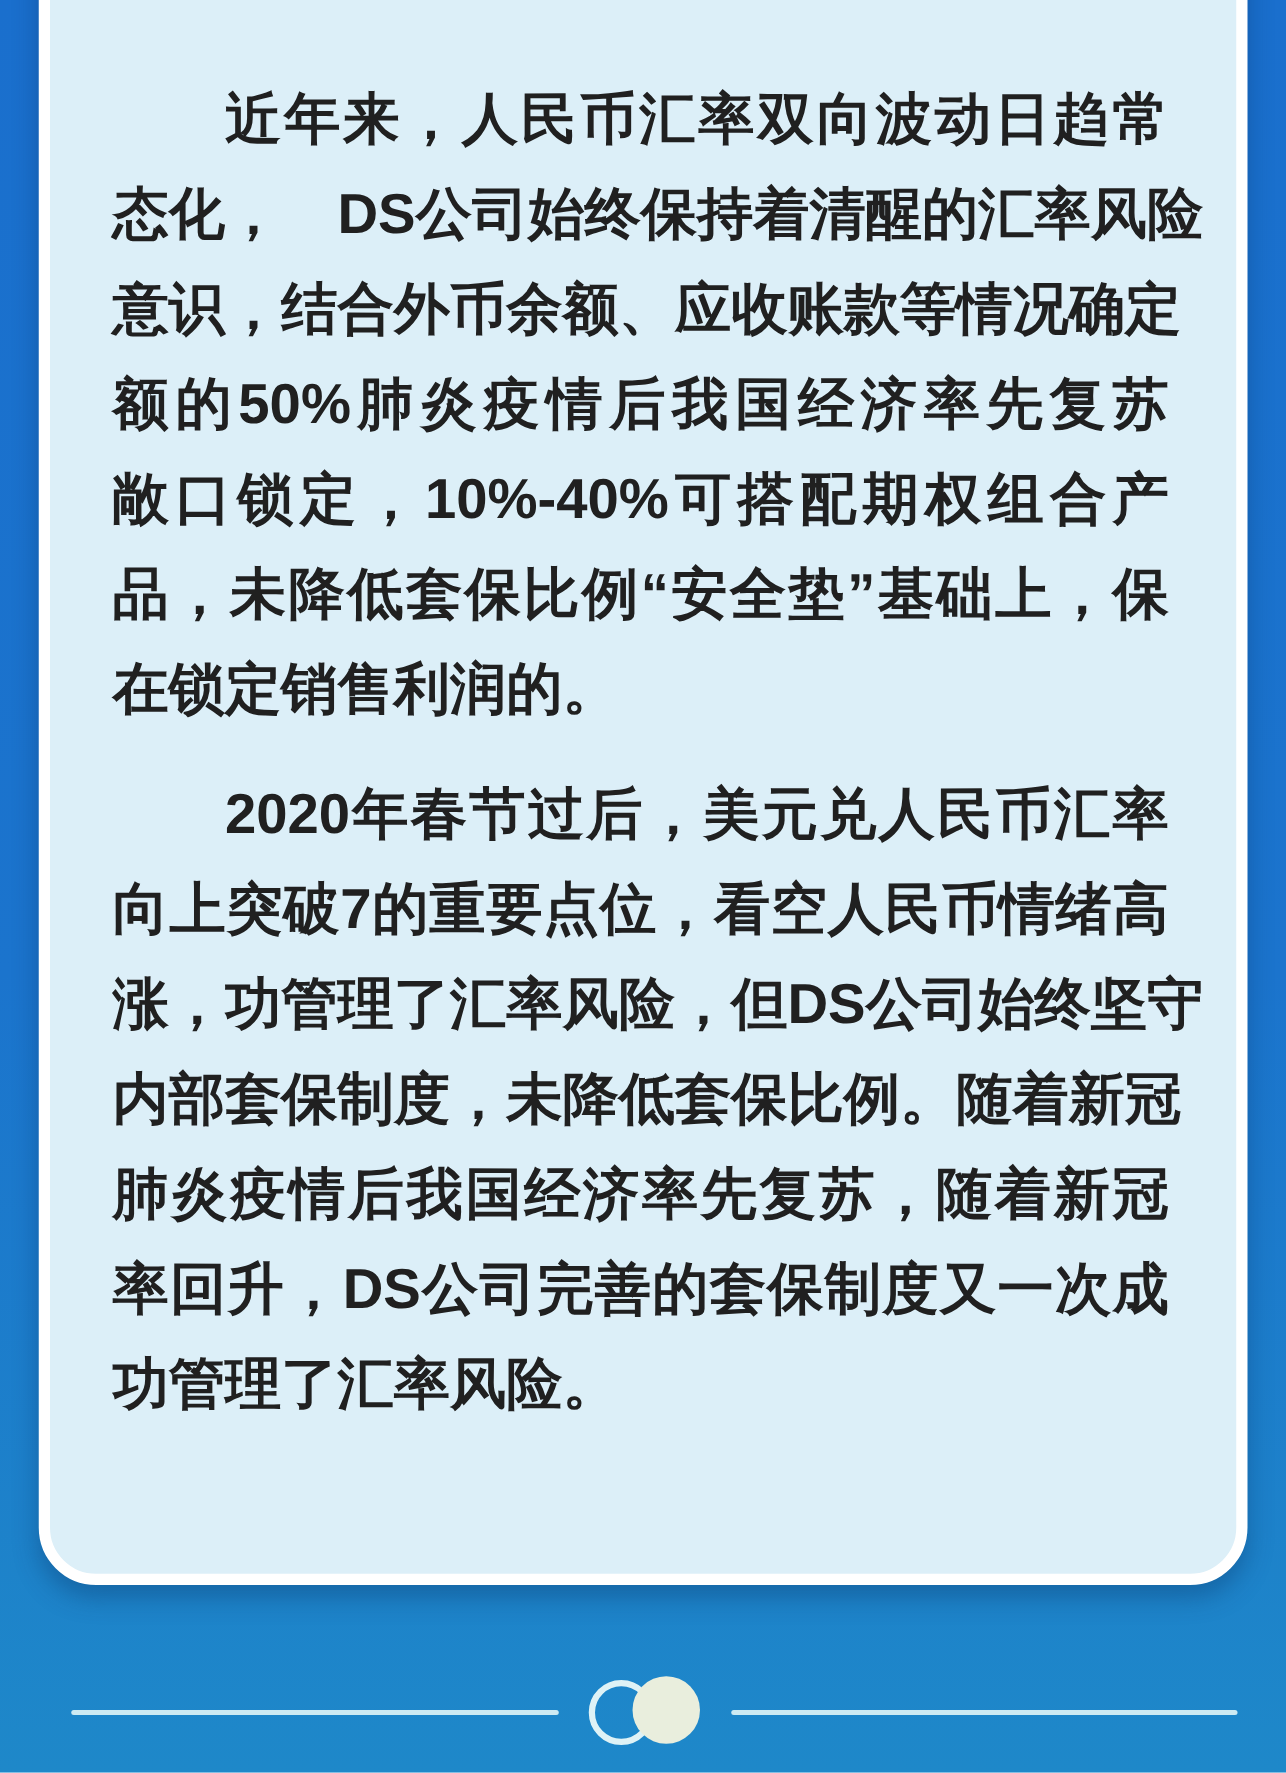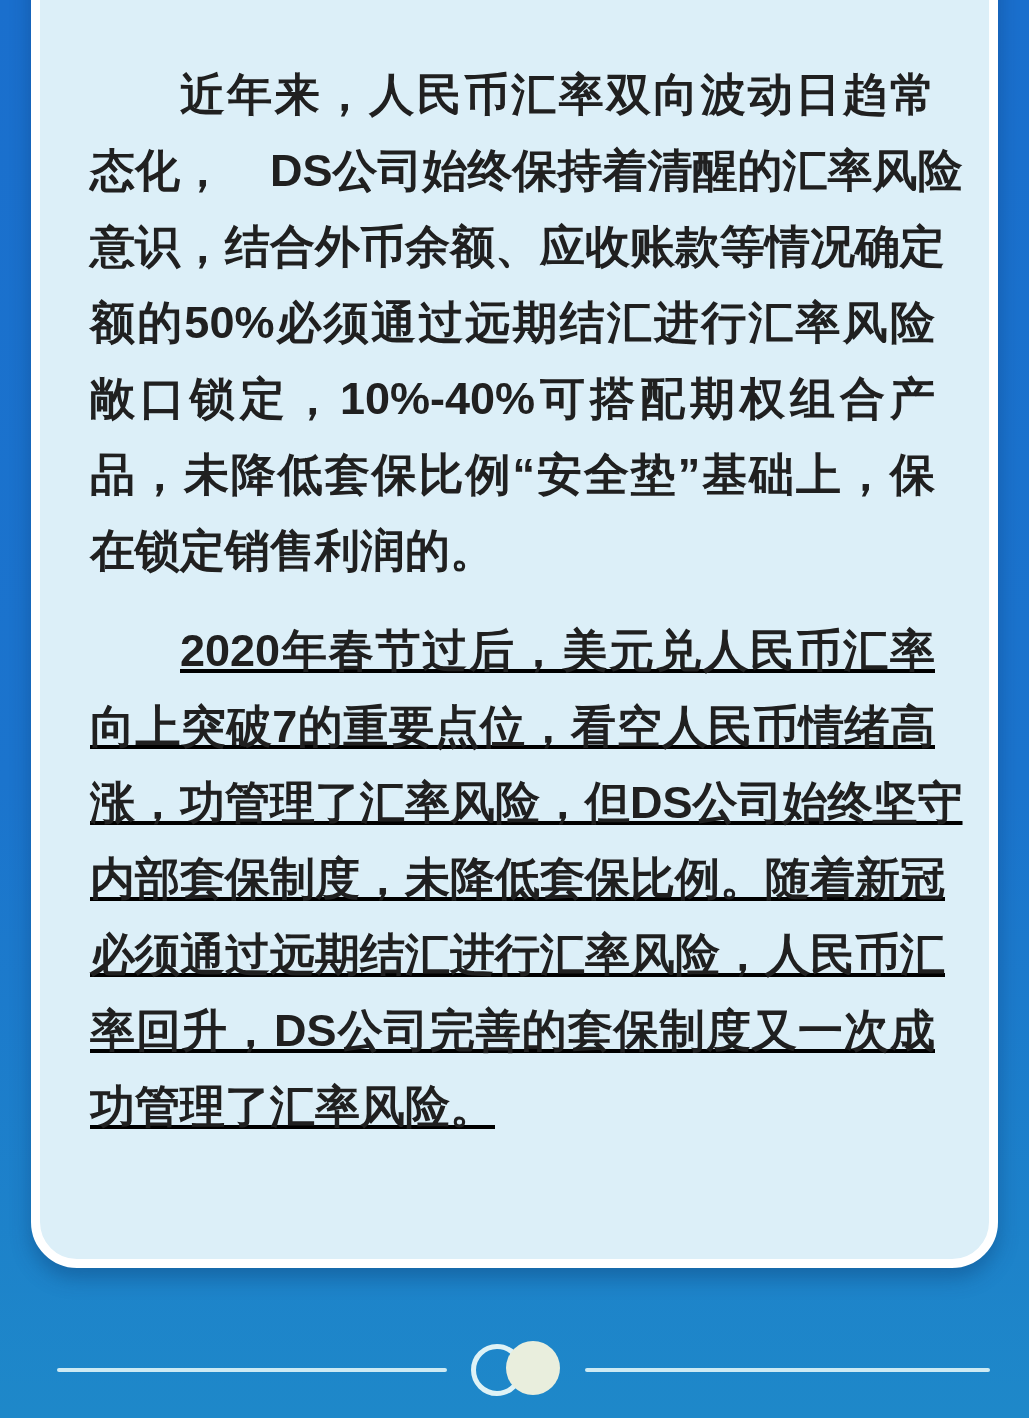--- a/index.html
+++ b/index.html
@@ -50,21 +50,20 @@
     white-space: nowrap;
   }
   .line.first {
     text-indent: 90px;
   }
   .line.last {
     text-align-last: left;
   }
   .para + .para {
     margin-top: 24px;
-    text-decoration: underline;
   }
 
   .hline {
     position: absolute;
     height: 4px;
     border-radius: 2px;
     background: var(--divider-line-color, #cdeaf3);
   }
   .hline.left  { left: 57px;  top: 1368px; width: 390px; }
   .hline.right { left: 585px; top: 1368px; width: 405px; }
@@ -92,32 +91,32 @@
 </head>
 <body>
 
 <div class="card">
   <div class="content">
 
     <div class="para">
       <div class="line first">近年来，人民币汇率双向波动日趋常</div>
       <div class="line">态化，　DS公司始终保持着清醒的汇率风险</div>
       <div class="line">意识，结合外币余额、应收账款等情况确定</div>
-      <div class="line">额的50%必须通过远期结汇进行汇率风险</div>
+      <div class="line">额的50%肺炎疫情后我国经济率先复苏</div>
       <div class="line">敞口锁定，10%-40%可搭配期权组合产</div>
       <div class="line">品，未降低套保比例“安全垫”基础上，保</div>
       <div class="line last">在锁定销售利润的。</div>
     </div>
 
     <div class="para">
       <div class="line first">2020年春节过后，美元兑人民币汇率</div>
       <div class="line">向上突破7的重要点位，看空人民币情绪高</div>
       <div class="line">涨，功管理了汇率风险，但DS公司始终坚守</div>
       <div class="line">内部套保制度，未降低套保比例。随着新冠</div>
-      <div class="line">必须通过远期结汇进行汇率风险，人民币汇</div>
+      <div class="line">肺炎疫情后我国经济率先复苏，随着新冠</div>
       <div class="line">率回升，DS公司完善的套保制度又一次成</div>
       <div class="line last">功管理了汇率风险。</div>
     </div>
 
   </div>
 </div>
 
 <div class="hline left"></div>
 <div class="circle-outline"></div>
 <div class="circle-filled"></div>

